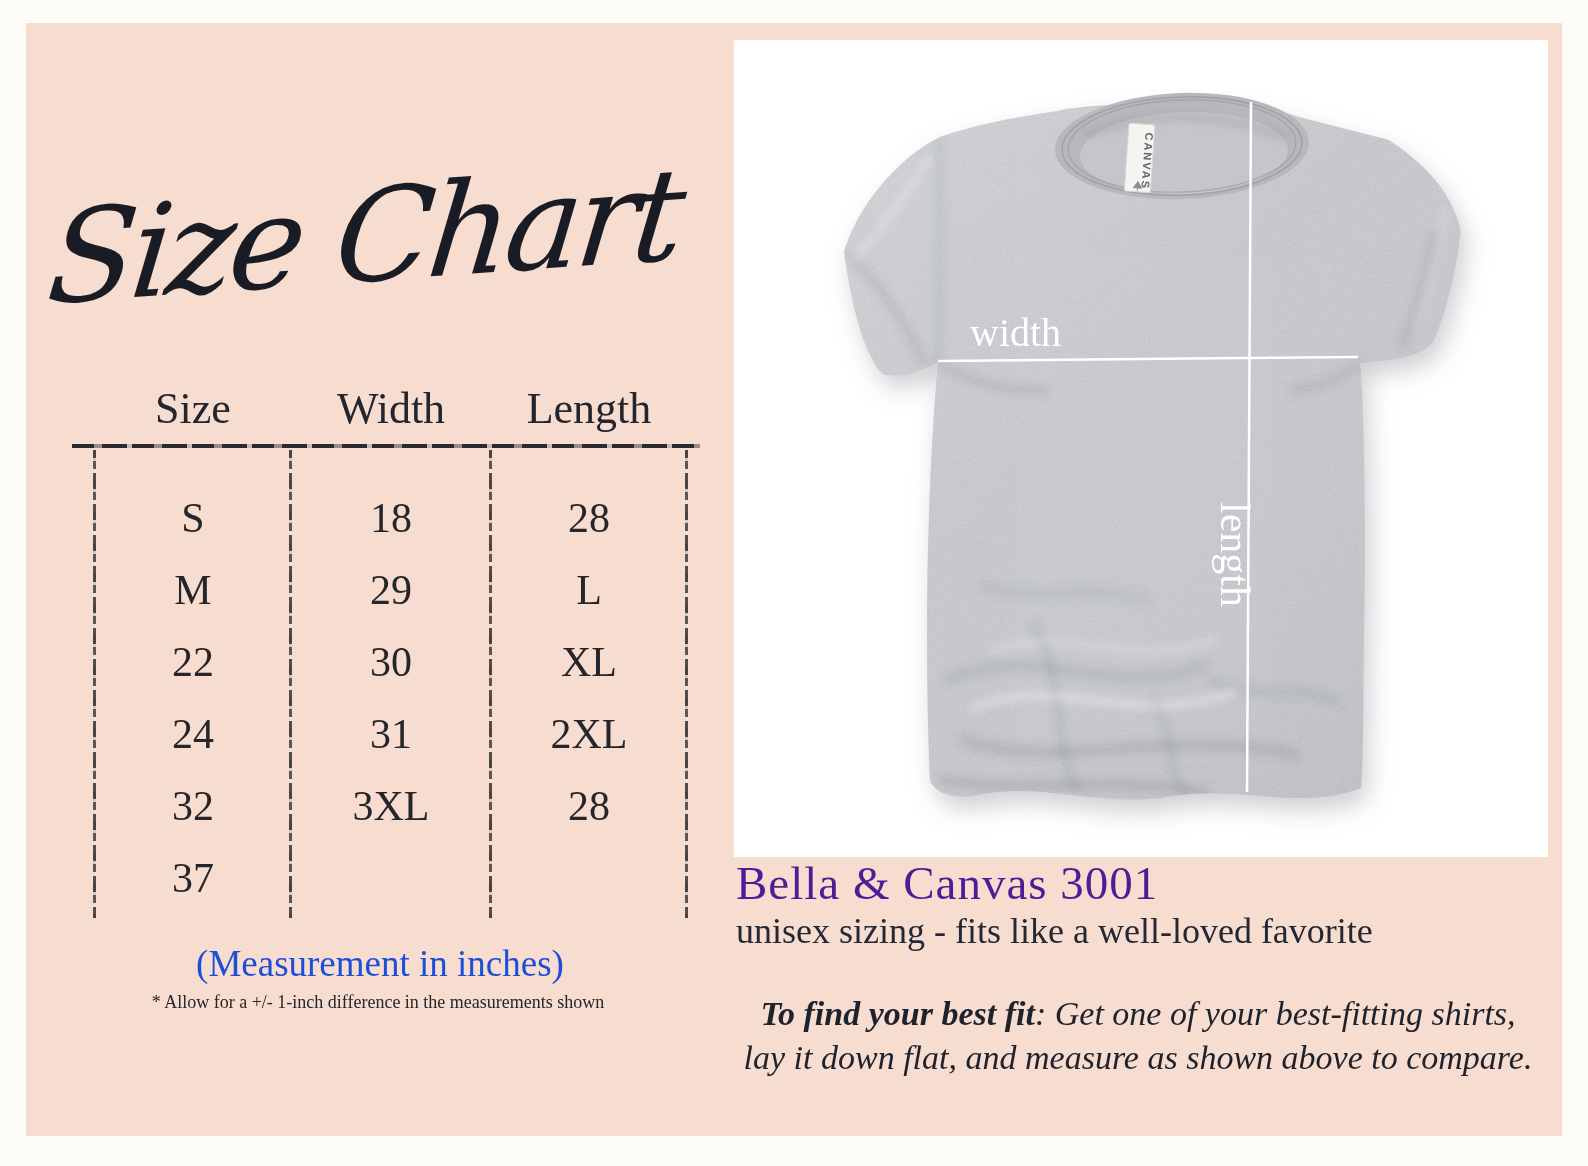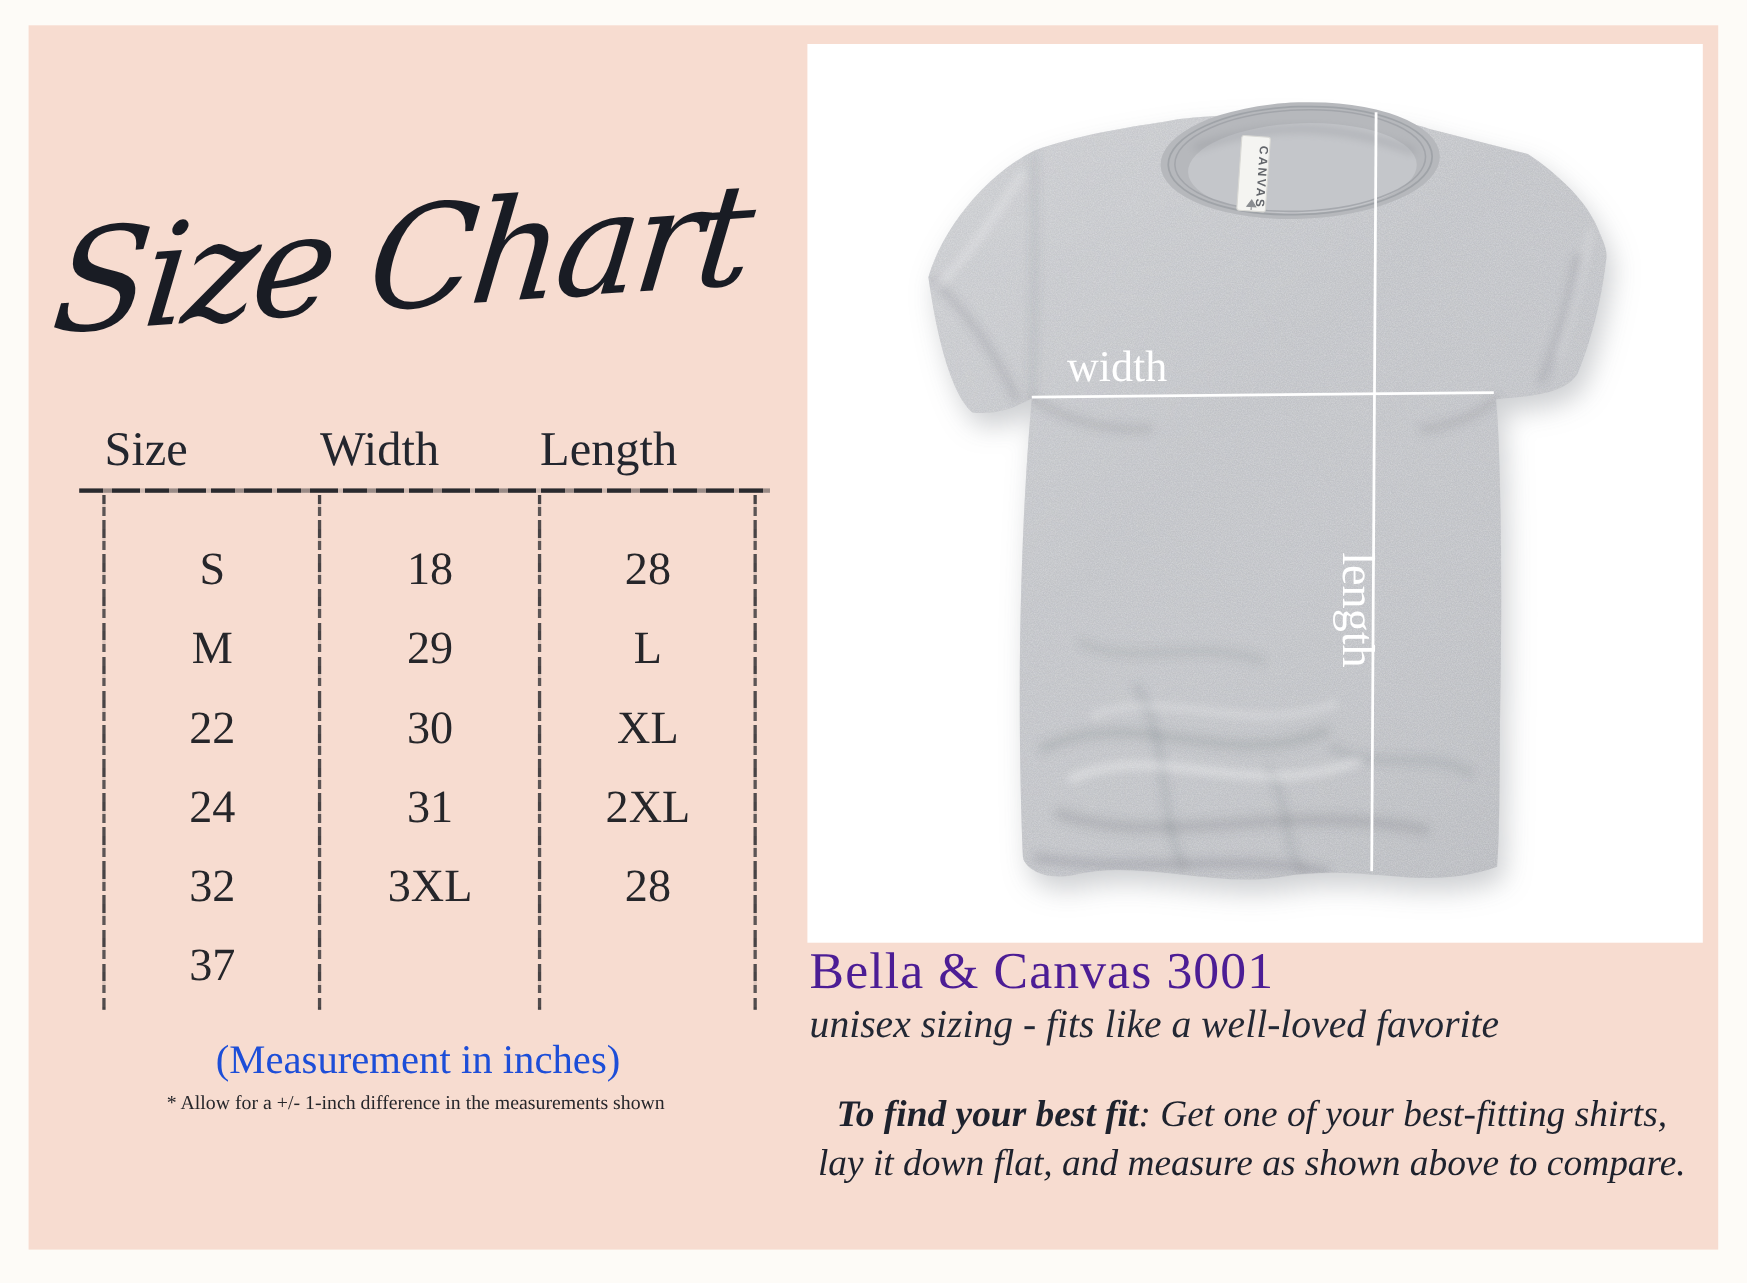--- a/index.html
+++ b/index.html
@@ -9,21 +9,21 @@
 
   
   .title{position:absolute;left:48px;top:48px;width:680px;height:280px;
          font-family:"DejaVu Serif",serif;font-style:italic;font-weight:400;
          font-size:128px;line-height:250px;color:#191c24;letter-spacing:-5px;
          transform:rotate(-4deg) skewX(-10deg);transform-origin:left center;white-space:nowrap;}
 
   
   .size-table{position:absolute;left:72px;top:372px;width:628px;height:550px;}
   .thead{position:absolute;left:23px;top:0;width:592px;height:72px;display:grid;
-         grid-template-columns:196px 200px 196px;align-items:center;text-align:left;
+         grid-template-columns:196px 200px 196px;align-items:center;text-align:center;
          font-size:44px;color:#23262e;}
   .hrule{position:absolute;left:0;top:72px;width:628px;height:4px;
          background:repeating-linear-gradient(90deg,#2a2a2e 0 22px,rgba(42,42,46,.45) 22px 30px,#2a2a2e 30px 55px,rgba(42,42,46,.2) 55px 60px);}
   .vline{position:absolute;top:78px;width:3px;height:468px;
          background:repeating-linear-gradient(180deg,rgba(40,40,44,.85) 0 8px,rgba(40,40,44,.12) 8px 11px,rgba(40,40,44,.75) 11px 19px,rgba(40,40,44,0) 19px 23px,rgba(40,40,44,.8) 23px 31px);}
   .v1{left:21px}.v2{left:217px}.v3{left:417px}.v4{left:613px}
   .tbody{position:absolute;left:23px;top:78px;width:592px;padding-top:32px;display:grid;
          grid-template-columns:196px 200px 196px;grid-auto-rows:72px;align-items:center;
          text-align:center;font-size:42px;color:#26262a;}
   .measure-note{position:absolute;left:72px;top:942px;width:616px;text-align:center;
@@ -31,21 +31,21 @@
   .footnote{position:absolute;left:36px;top:992px;width:684px;text-align:center;
             font-size:18px;color:#26262a;}
 
   
   .photo-box{position:absolute;left:734px;top:40px;width:814px;height:817px;background:#ffffff;}
   .photo-box svg{position:absolute;left:0;top:0;}
 
   
   .product-name{position:absolute;left:736px;top:856px;font-size:47px;letter-spacing:1px;
                 color:#4c1d95;}
-  .tagline{position:absolute;left:736px;top:910px;font-size:36px;font-style:italic;color:#232834;}
+  .tagline{position:absolute;left:736px;top:910px;font-size:36px;color:#232834;}
   .fit-text{position:absolute;left:700px;top:992px;width:876px;text-align:center;
             font-style:italic;font-size:34px;line-height:44px;color:#1e222d;}
   .fit-lead{font-weight:bold;text-align:right;}
 </style>
 </head>
 <body>
 
 <div class="canvas">
   <div class="pink-bg"></div>
 

